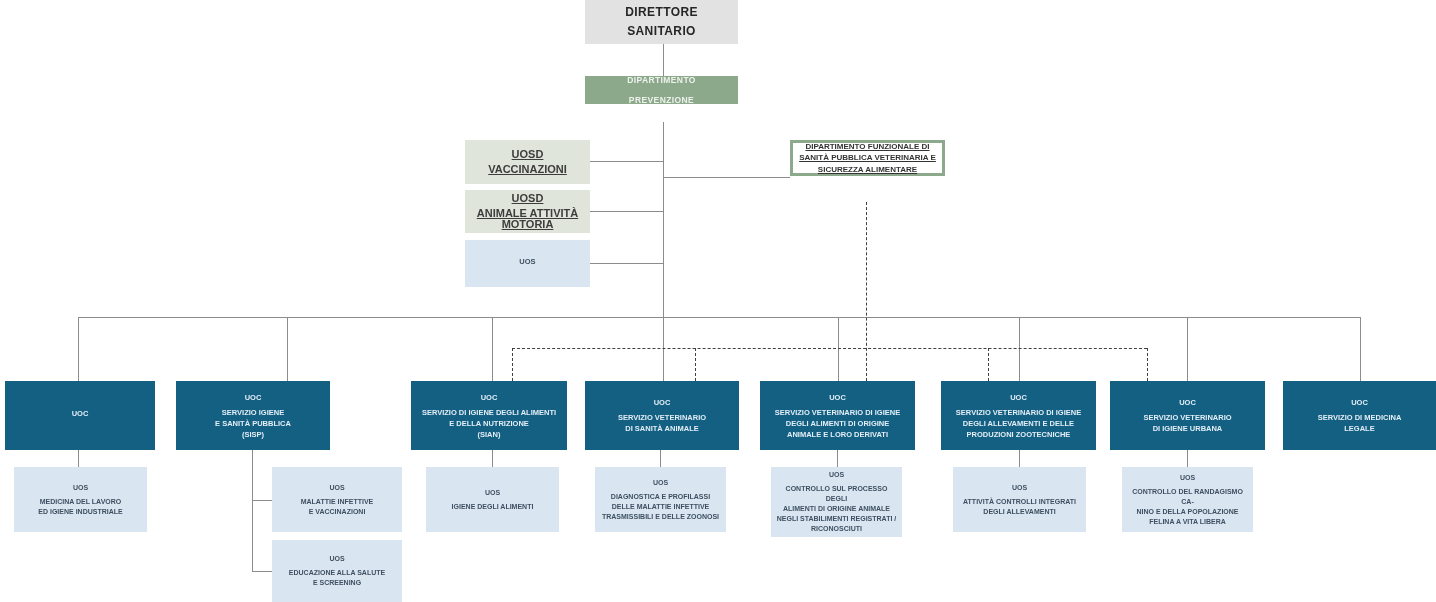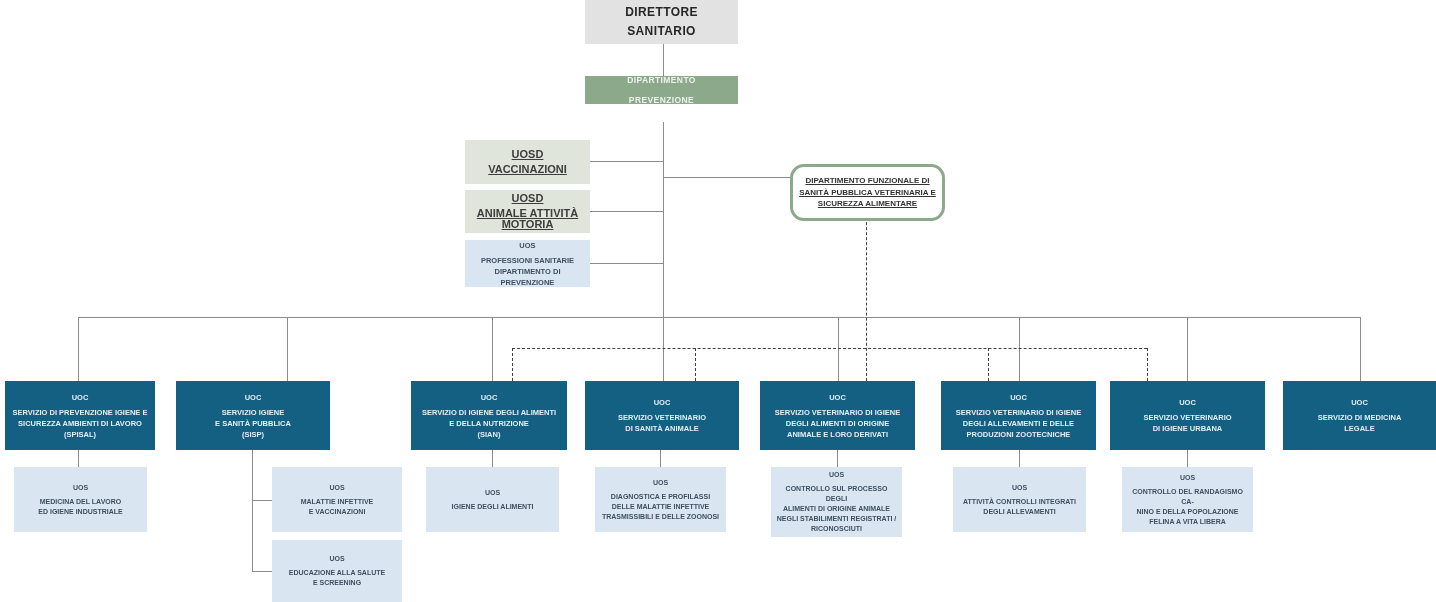--- a/index.html
+++ b/index.html
@@ -60,43 +60,38 @@
   <div class="hd" style="left:512px;top:348px;width:635px;"></div>
   <div class="vd" style="left:512px;top:348px;height:33px;"></div>
   <div class="vd" style="left:695px;top:348px;height:33px;"></div>
   <div class="vd" style="left:988px;top:348px;height:33px;"></div>
   <div class="vd" style="left:1147px;top:348px;height:33px;"></div>
 
   <div class="box b-gray pre" style="left:585px;top:0;width:153px;height:44px;">DIRETTORE
 SANITARIO</div>
   <div class="box b-green pre" style="left:585px;top:76px;width:153px;height:28px;">DIPARTIMENTO
 PREVENZIONE</div>
-  <div class="box b-outline pre" style="left:790px;top:164px;width:155px;height:57px;border-radius:14px;">DIPARTIMENTO FUNZIONALE DI
+  <div class="box b-outline pre" style="left:790px;top:140px;width:155px;height:36px;">DIPARTIMENTO FUNZIONALE DI
 SANITÀ PUBBLICA VETERINARIA E
 SICUREZZA ALIMENTARE</div>
 
   <div class="box b-sage" style="left:465px;top:140px;width:125px;height:44px;">
     <span class="tag">UOSD</span>
     <span class="pre">VACCINAZIONI</span>
   </div>
   <div class="box b-sage" style="left:465px;top:190px;width:125px;height:43px;">
     <span class="tag">UOSD</span>
     <span class="pre">ANIMALE ATTIVITÀ MOTORIA</span>
   </div>
   <div class="box b-lblue" style="left:465px;top:240px;width:125px;height:47px;">
     <span class="tag">UOS</span>
-    <span class="pre">PROFESSIONI SANITARIE
-DIPARTIMENTO DI PREVENZIONE</span>
   </div>
 
   <div class="box b-blue" style="left:5px;top:381px;width:150px;height:69px;">
     <span class="tag">UOC</span>
-    <span class="pre">SERVIZIO DI PREVENZIONE IGIENE E
-SICUREZZA AMBIENTI DI LAVORO
-(SPISAL)</span>
   </div>
   <div class="box b-blue" style="left:176px;top:381px;width:154px;height:69px;">
     <span class="tag">UOC</span>
     <span class="pre">SERVIZIO IGIENE
 E SANITÀ PUBBLICA
 (SISP)</span>
   </div>
   <div class="box b-blue" style="left:411px;top:381px;width:156px;height:69px;">
     <span class="tag">UOC</span>
     <span class="pre">SERVIZIO DI IGIENE DEGLI ALIMENTI

